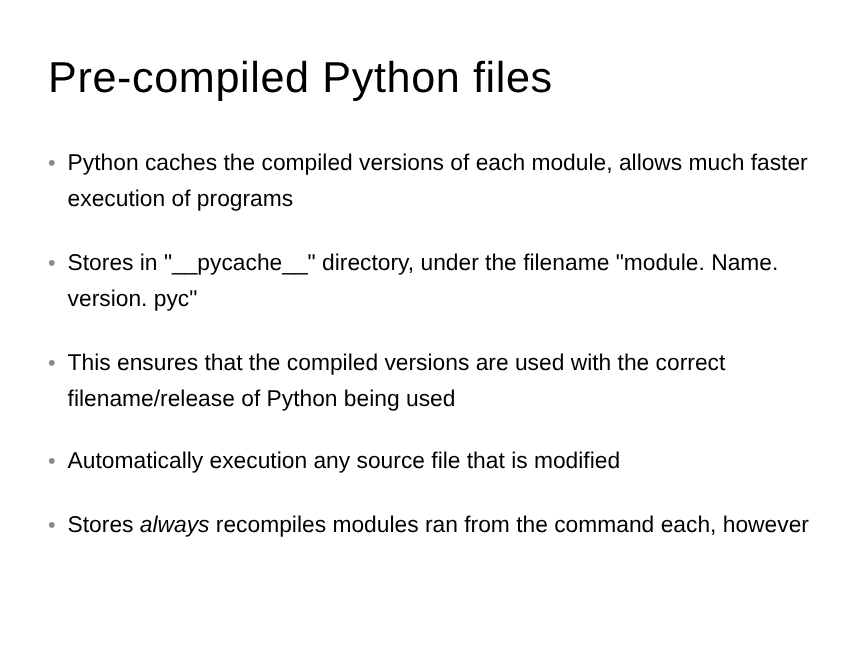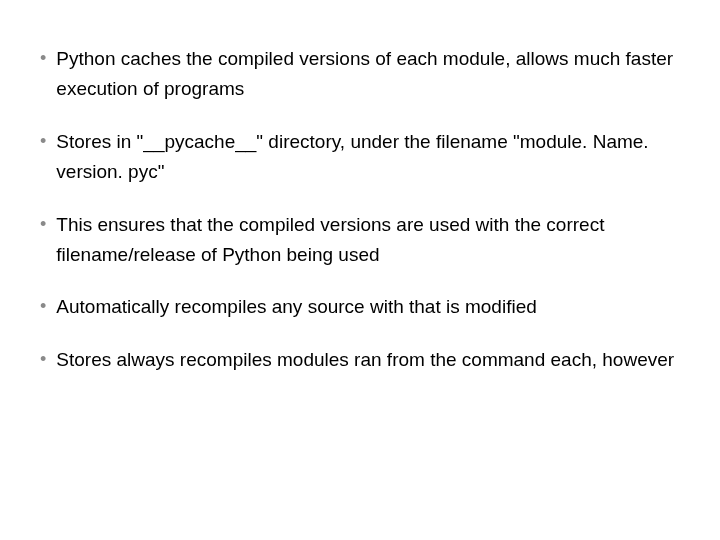--- a/index.html
+++ b/index.html
@@ -36,41 +36,43 @@
       color: #8a8a8a;
       font-size: 18px;
       margin-right: 10px;
       line-height: 1.6;
       flex-shrink: 0;
     }
     .bullet .text {
       flex: 1;
     }
     .italic {
+      font-style: italic;
     }
   </style>
 </head>
 <body>
 
 <div class="slide">
+  <h1 class="title">Pre-compiled Python files</h1>
   <ul class="bullets">
       <li class="bullet">
         <span class="dot">•</span>
         <span class="text"><span>Python caches the compiled versions of each module, allows much faster execution of programs</span></span>
       </li>
       <li class="bullet">
         <span class="dot">•</span>
         <span class="text"><span>Stores in "__pycache__" directory, under the filename "module. Name. version. pyc"</span></span>
       </li>
       <li class="bullet">
         <span class="dot">•</span>
         <span class="text"><span>This ensures that the compiled versions are used with the correct filename/release of Python being used</span></span>
       </li>
       <li class="bullet">
         <span class="dot">•</span>
-        <span class="text"><span>Automatically recompiles any source with that is modified</span></span>
+        <span class="text"><span>Automatically execution any source file that is modified</span></span>
       </li>
       <li class="bullet">
         <span class="dot">•</span>
         <span class="text"><span>Stores </span><span class="italic">always</span><span> recompiles modules ran from the command each, however</span></span>
       </li>
     </ul>
 </div>
 
 </body></html>

